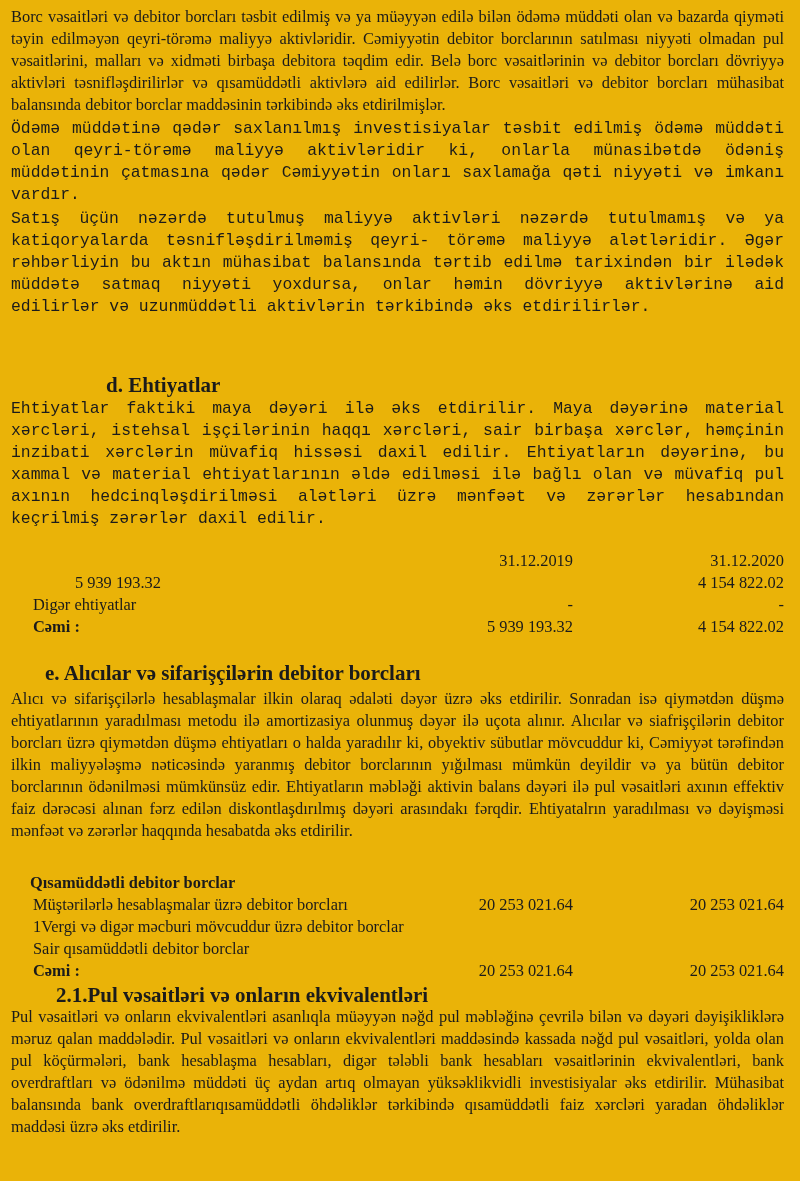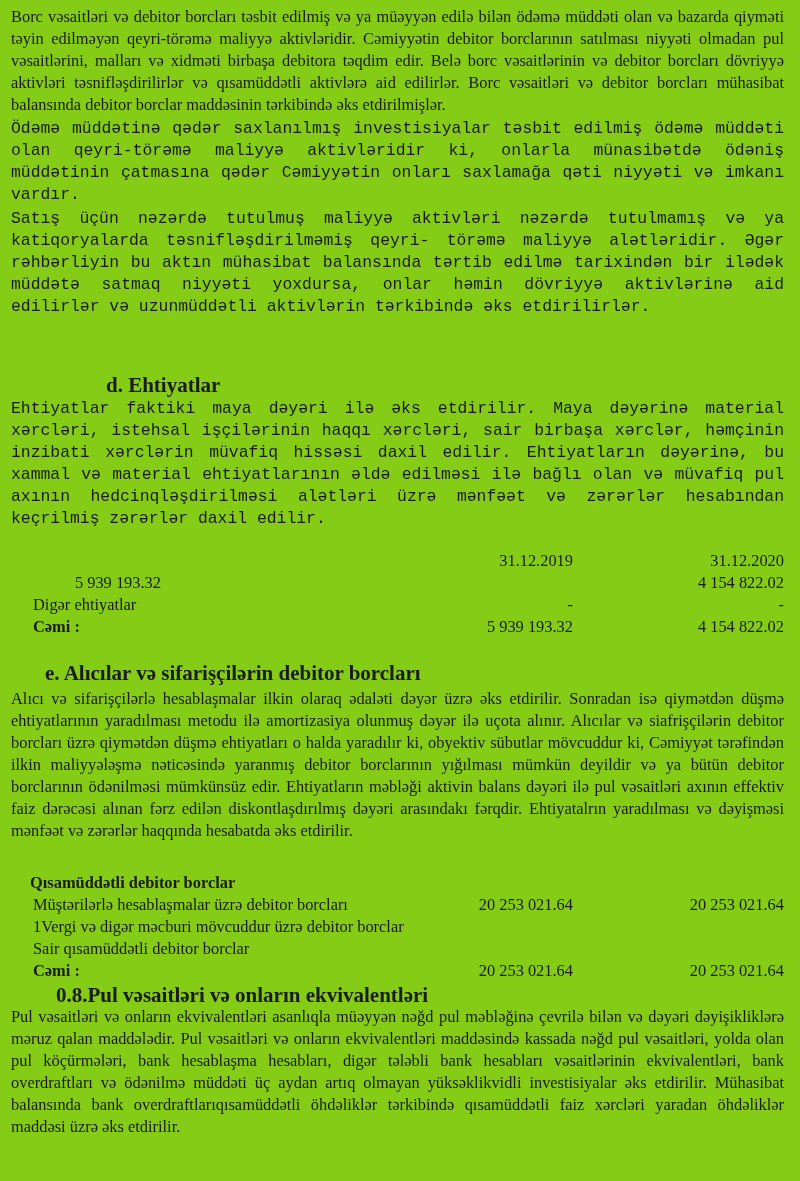--- a/index.html
+++ b/index.html
@@ -1,21 +1,21 @@
 <!DOCTYPE html>
 <html><head>
 <meta charset="utf-8">
 <style>
   * { box-sizing: border-box; }
   html, body { margin: 0; padding: 0; background: #ffffff; }
   .page {
     position: relative;
     width: 800px;
     height: 1181px;
-    background: #84cc16;
+    background: #eab308;
     font-family: "Liberation Serif", "DejaVu Serif", serif;
     color: #1b1b1b;
     font-size: 16.4px;
     line-height: 22px;
     padding: 6px 16px 0 11px;
     overflow: hidden;
   }
   p { margin: 0; text-align: justify; }
   .para-gap { margin-top: 2px; font-family: Liberation Mono, monospace; }
   h3 { font-size: 21px; line-height: 22px; font-weight: bold; margin: 0; }
@@ -88,16 +88,16 @@
       <div class="tval"></div>
       <div class="tval2"></div>
     </div>
     <div class="trow">
       <div class="tlabel bold">Cəmi :</div>
       <div class="tval">20 253 021.64</div>
       <div class="tval2">20 253 021.64</div>
     </div>
   </div>
 
-  <h3 class="heading-cash">0.8.Pul vəsaitləri və onların ekvivalentləri</h3>
+  <h3 class="heading-cash">2.1.Pul vəsaitləri və onların ekvivalentləri</h3>
   <p>Pul vəsaitləri və onların ekvivalentləri asanlıqla müəyyən nəğd pul məbləğinə çevrilə bilən və dəyəri dəyişikliklərə məruz qalan maddələdir. Pul vəsaitləri və onların ekvivalentləri maddəsində kassada nəğd pul vəsaitləri, yolda olan pul köçürmələri, bank hesablaşma hesabları, digər tələbli bank hesabları vəsaitlərinin ekvivalentləri, bank overdraftları və ödənilmə müddəti üç aydan artıq olmayan yüksəklikvidli investisiyalar əks etdirilir. Mühasibat balansında bank overdraftlarıqısamüddətli öhdəliklər tərkibində qısamüddətli faiz xərcləri yaradan öhdəliklər maddəsi üzrə əks etdirilir.</p>
 
 </div>
 
 </body></html>

